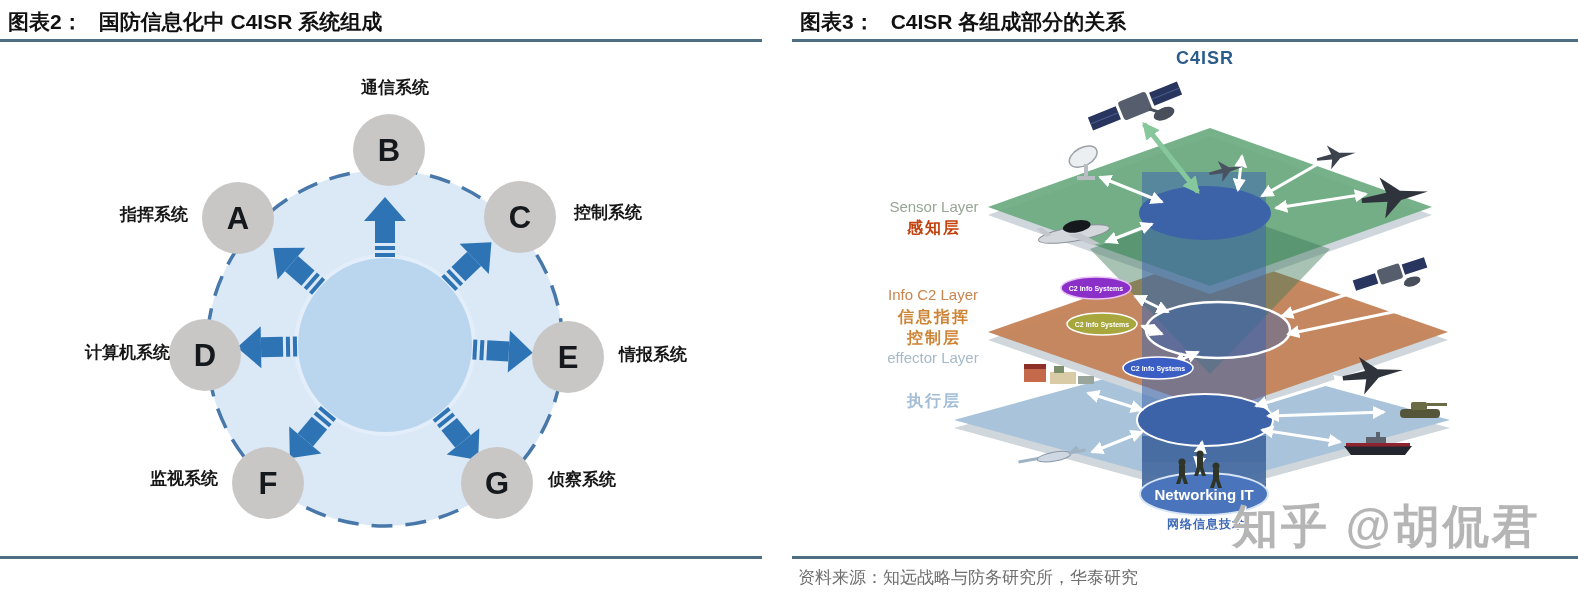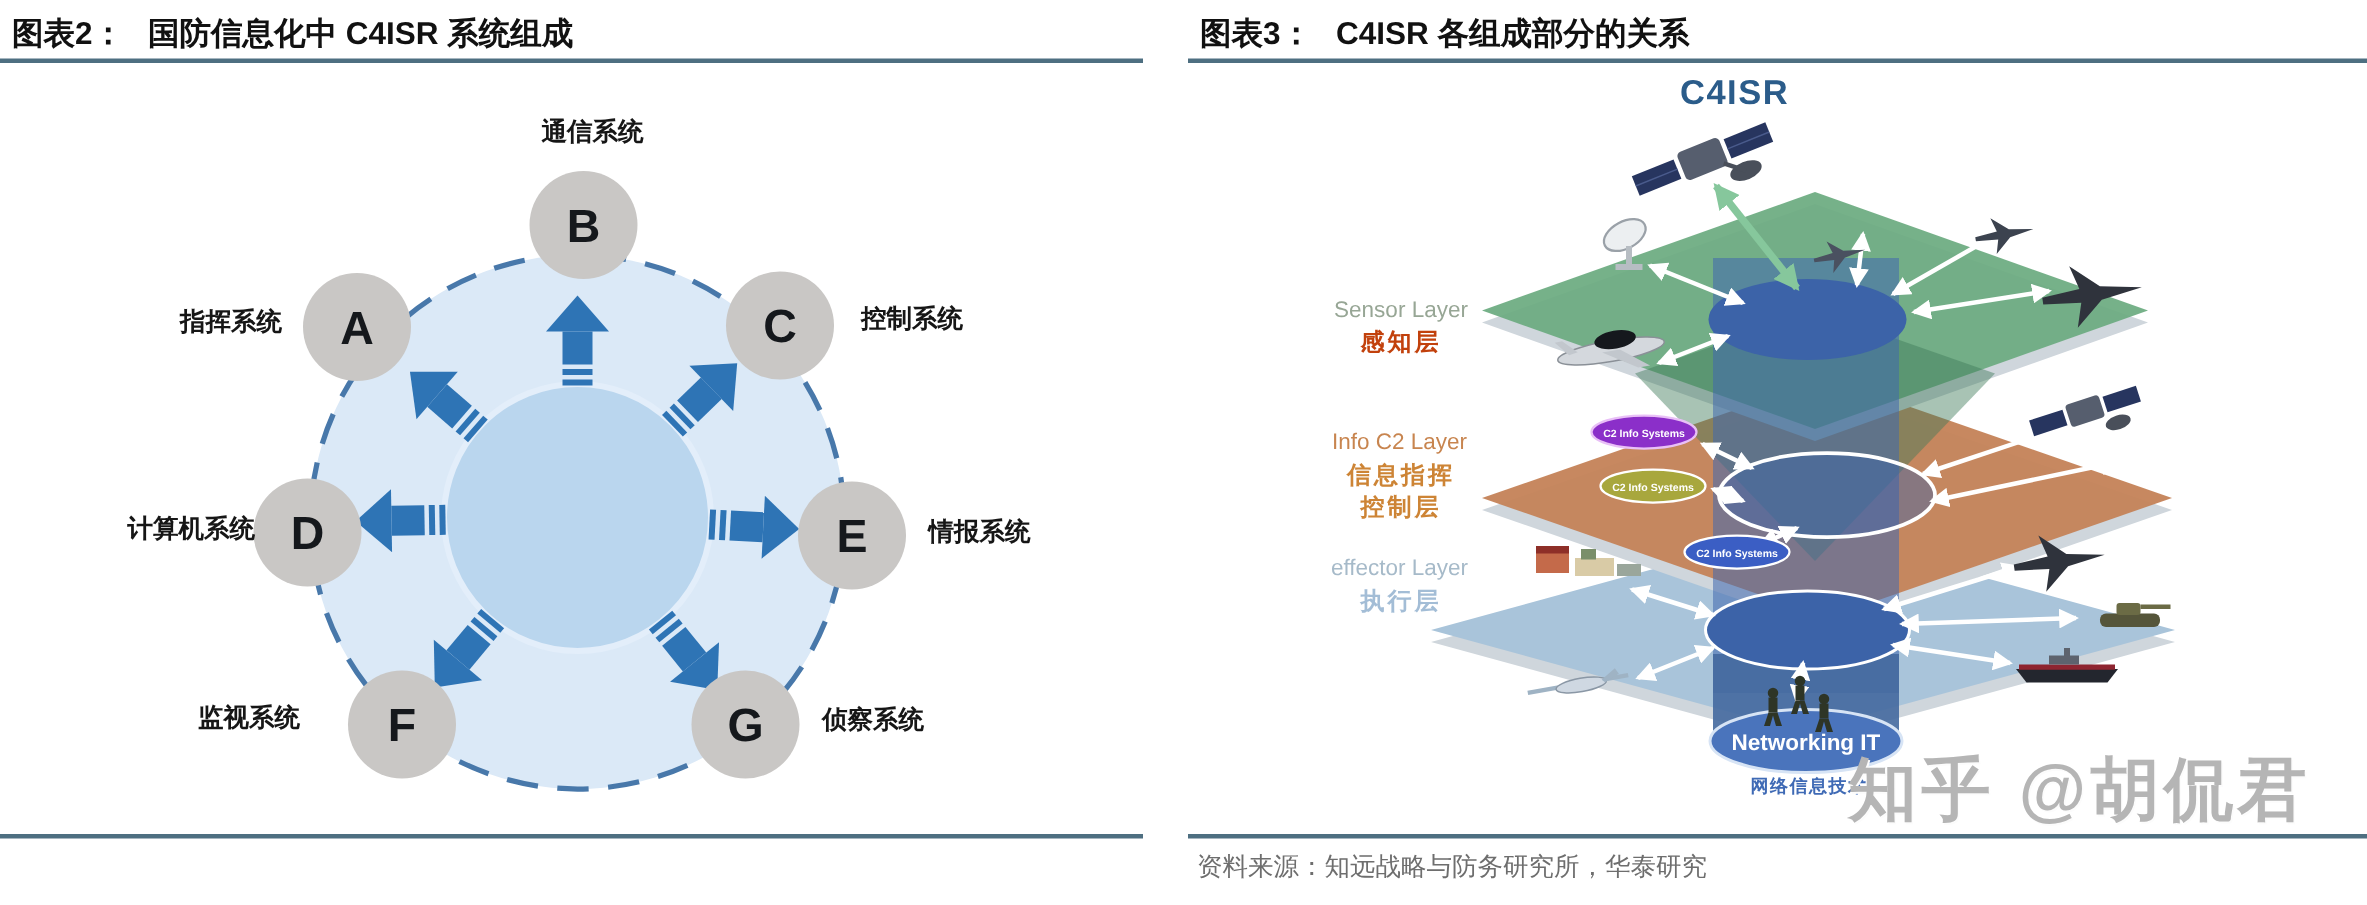--- a/index.html
+++ b/index.html
@@ -5,21 +5,21 @@
   html,body{margin:0;padding:0;background:#fff;}
   body{font-family:"Liberation Sans","DejaVu Sans",sans-serif;}
   .stage{position:relative;width:1578px;height:603px;background:#fff;overflow:hidden;}
   .abs{position:absolute;}
   .fig-head{top:8px;height:30px;font-size:21px;font-weight:bold;color:#111;white-space:nowrap;}
   .fig-head .lab{margin-right:16px;}
   .rule{height:3px;background:#4e6f81;}
   .src{font-family:"Liberation Serif","DejaVu Serif",serif;font-size:17px;color:#6e6e6e;white-space:nowrap;}
   .nlabel{font-size:17px;font-weight:bold;color:#161616;white-space:nowrap;}
   .center-text{font-size:26px;font-weight:bold;color:#15181c;text-align:center;line-height:38px;white-space:nowrap;}
-  .c4isr-title{font-size:23px;font-weight:bold;color:#2b5c8a;letter-spacing:1px;}
+  .c4isr-title{font-size:18px;font-weight:bold;color:#2b5c8a;text-align:center;letter-spacing:1px;}
   .lyr-en{font-size:15px;text-align:center;white-space:nowrap;}
   .lyr-cn{font-size:16px;font-weight:bold;text-align:center;white-space:nowrap;letter-spacing:2px;}
   .sensor-en{color:#97a695;}
   .sensor-cn{color:#c2410c;}
   .info-en{color:#c8854f;}
   .info-cn{color:#cd8435;}
   .eff-en{color:#a6bac9;}
   .eff-cn{color:#a3bdd6;}
   .netcn{font-size:12px;font-weight:bold;color:#3f6ab5;text-align:center;white-space:nowrap;letter-spacing:1px;}
   .watermark{font-size:46px;font-weight:bold;color:#b5b5b5;white-space:nowrap;letter-spacing:3px;z-index:60;text-shadow:1px 1px 0 #fcfcfc;}
@@ -116,21 +116,21 @@
           <text x="497" y="450">G</text>
         </g>
     </g>
   </svg>
 
   <div class="abs nlabel" style="left:337px;top:76px;width:116px;text-align:center;">通信系统</div>
   <div class="abs nlabel" style="left:84px;top:203px;width:104px;text-align:right;">指挥系统</div>
   <div class="abs nlabel" style="left:574px;top:201px;width:110px;">控制系统</div>
   <div class="abs nlabel" style="left:36px;top:341px;width:134px;text-align:right;">计算机系统</div>
   <div class="abs nlabel" style="left:619px;top:343px;width:110px;">情报系统</div>
-  <div class="abs nlabel" style="left:114px;top:467px;width:104px;text-align:center;">监视系统</div>
+  <div class="abs nlabel" style="left:114px;top:467px;width:104px;text-align:right;">监视系统</div>
   <div class="abs nlabel" style="left:548px;top:468px;width:110px;">侦察系统</div>
 
 
   <div class="abs rule" style="left:0;top:556px;width:762px;height:2.5px;"></div>
 
   <div class="abs fig-head" style="left:800px;">
     <span class="lab">图表3：</span><span>C4ISR 各组成部分的关系</span>
   </div>
   <div class="abs rule" style="left:792px;top:39px;width:786px;"></div>
 
@@ -293,21 +293,21 @@
           <polygon points="-3,3 -6,12 -2,12 0,5 2,12 6,12 3,3"></polygon>
         </g>
     </g>
   </svg>
 
   <div class="abs lyr-en sensor-en" style="left:878px;top:198px;width:112px;">Sensor Layer</div>
   <div class="abs lyr-cn sensor-cn" style="left:878px;top:218px;width:112px;">感知层</div>
   <div class="abs lyr-en info-en" style="left:870px;top:286px;width:126px;">Info C2 Layer</div>
   <div class="abs lyr-cn info-cn" style="left:878px;top:307px;width:112px;">信息指挥</div>
   <div class="abs lyr-cn info-cn" style="left:878px;top:328px;width:112px;">控制层</div>
-  <div class="abs lyr-en eff-en" style="left:870px;top:370px;width:126px;">effector Layer</div>
+  <div class="abs lyr-en eff-en" style="left:870px;top:349px;width:126px;">effector Layer</div>
   <div class="abs lyr-cn eff-cn" style="left:878px;top:391px;width:112px;">执行层</div>
 
   <div class="abs netcn" style="left:1124px;top:516px;width:164px;">网络信息技术</div>
 
   <div class="abs rule" style="left:792px;top:556px;width:786px;height:2.5px;"></div>
   <div class="abs watermark" style="left:1232px;top:496px;">知乎 @胡侃君</div>
 
   <div class="abs src" style="left:798px;top:566px;">资料来源：知远战略与防务研究所，华泰研究</div>
 
 </div>

